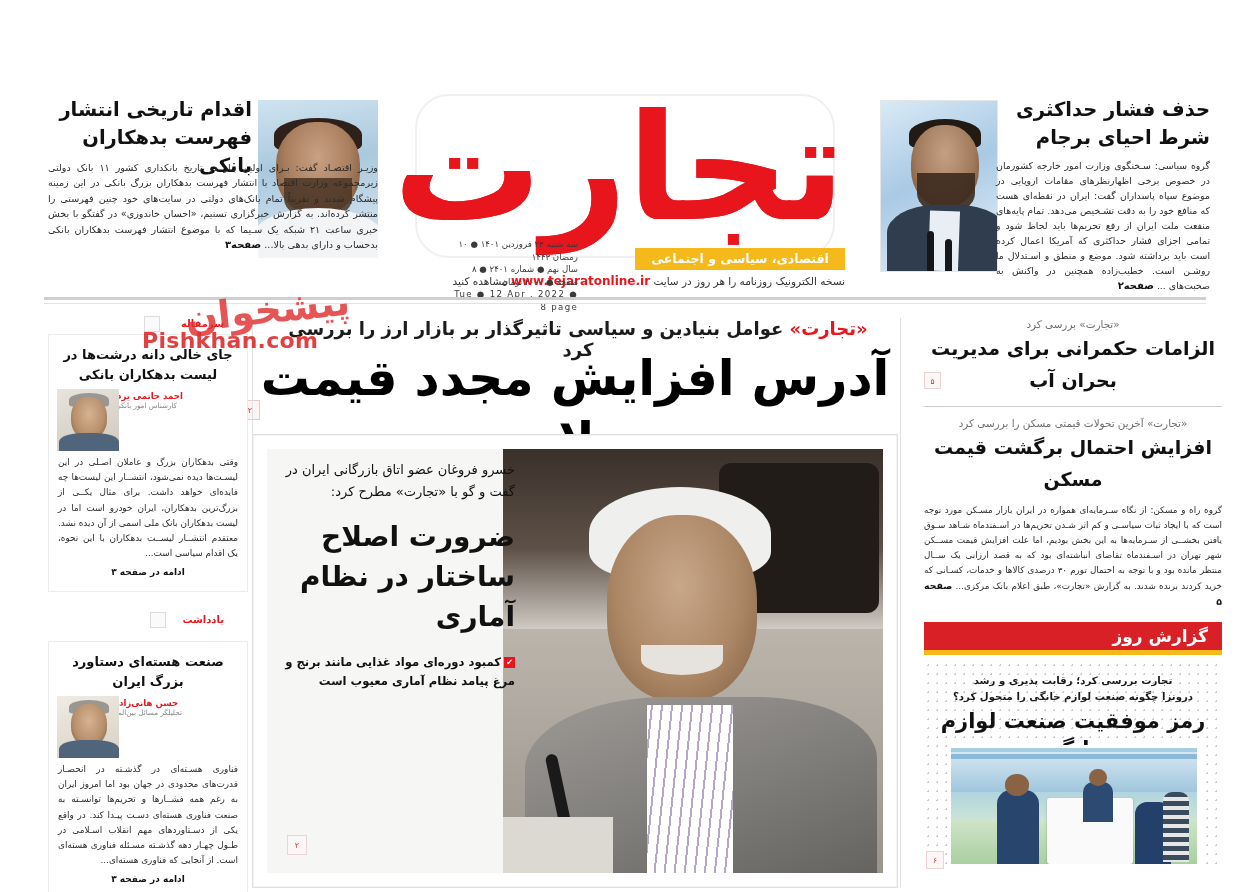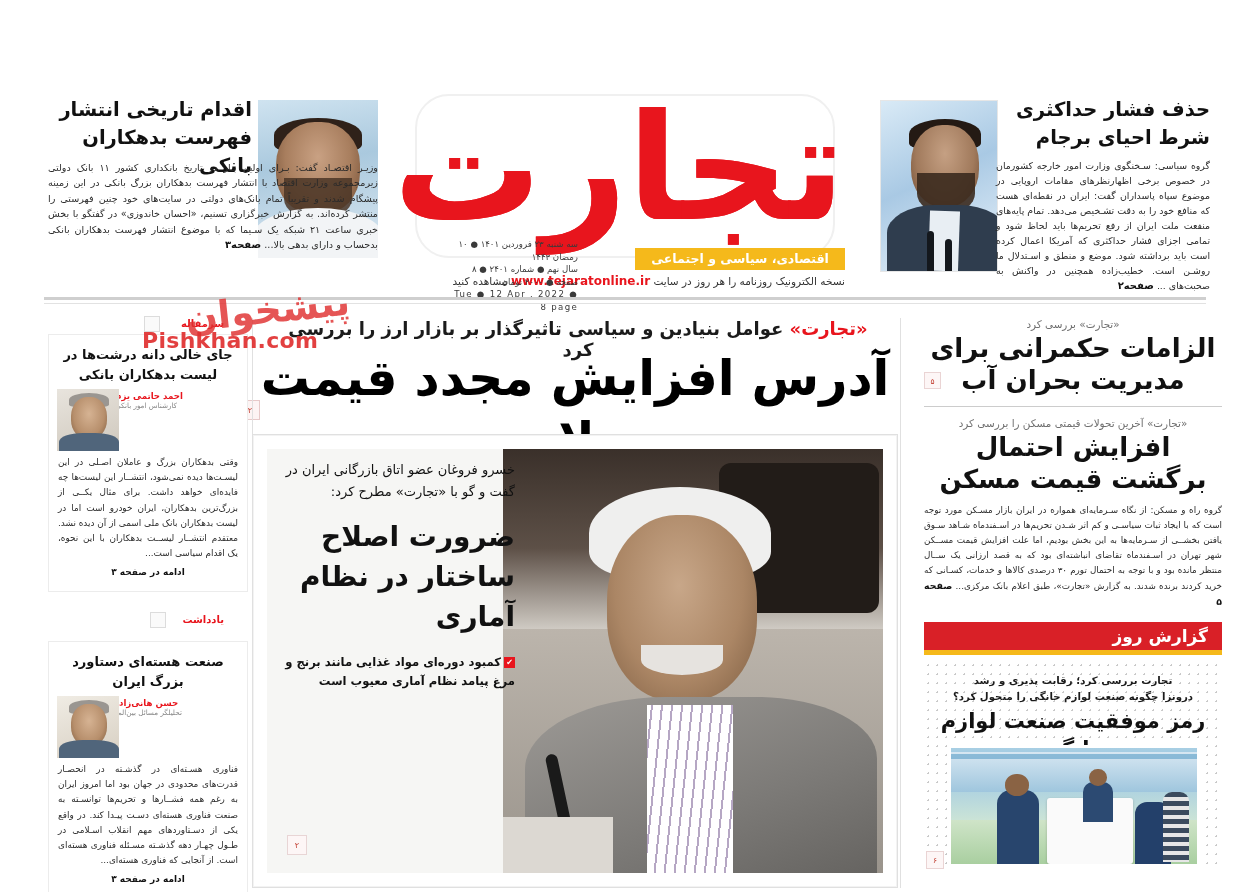--- a/index.html
+++ b/index.html
@@ -596,21 +596,21 @@
     margin-left: 16px;
   }
 
   .ra-kicker {
     font-size: 10.4px;
     color: #6e6e6e;
     text-align: center;
     direction: rtl;
   }
   .ra-title {
-    font-size: 26px;
+    font-size: 19px;
     font-weight: bold;
     line-height: 32px;
     color: #111;
     text-align: center;
     margin-top: 2px;
     direction: rtl;
   }
   .ra-badge {
     position: absolute;
     width: 17px; height: 17px;

